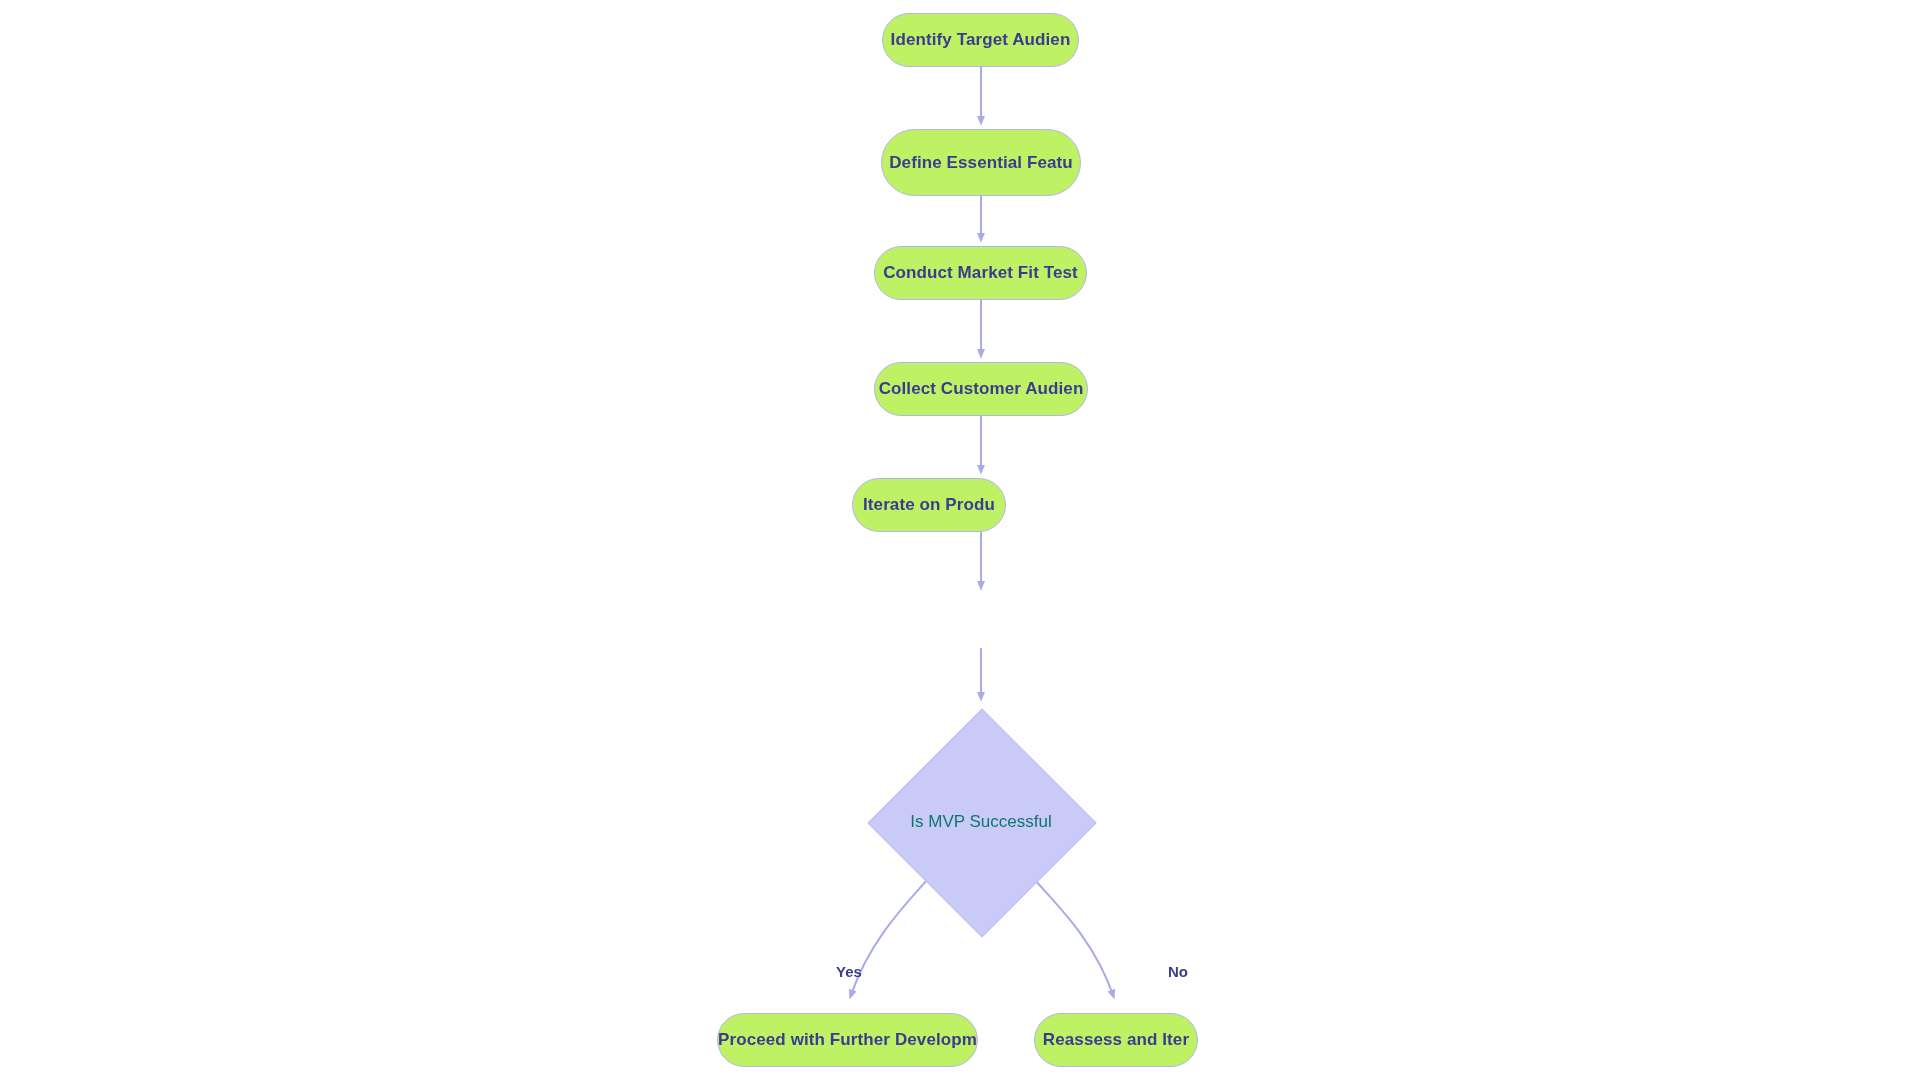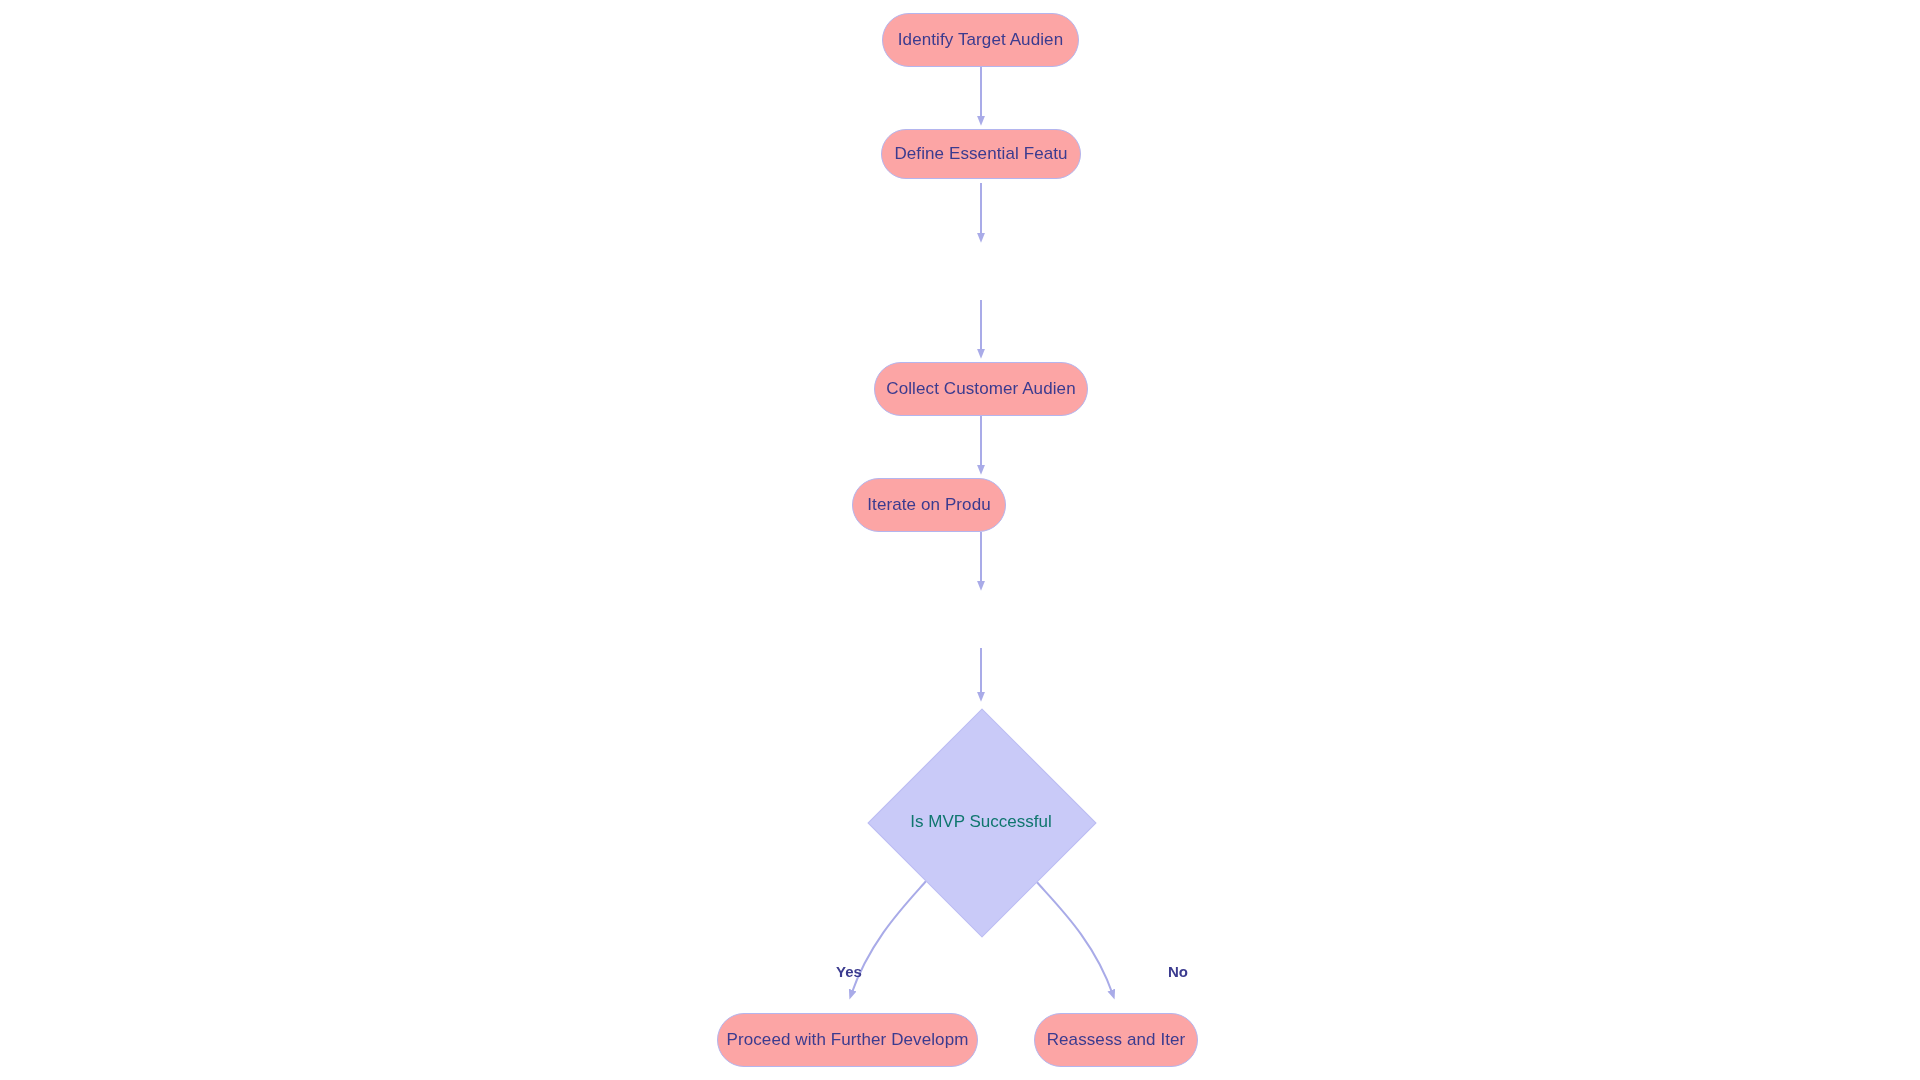--- a/index.html
+++ b/index.html
@@ -27,25 +27,26 @@
     height: 1080px;
     pointer-events: none;
   }
 
   .node {
     position: absolute;
     box-sizing: border-box;
     display: flex;
     align-items: center;
     justify-content: center;
-    background: #fca5a5;
+    background: #bef264;
     border: 1px solid #b4b5ee;
     border-radius: 999px;
     overflow: hidden;
     white-space: nowrap;
+    font-weight: bold;
   }
 
   .node-label {
     color: #3b3b8f;
     font-size: 17px;
     font-family: "Liberation Sans", sans-serif;
     letter-spacing: 0.1px;
     white-space: nowrap;
   }
 
@@ -108,24 +109,27 @@
 
       <path d="M 927,880 C 905,905 870,940 851,995" marker-end="url(#arrowhead)"></path>
       <path d="M 1035,880 C 1057,905 1094,940 1113,995" marker-end="url(#arrowhead)"></path>
     </g>
   </svg>
 
   <div class="node" style="left:882px; top:13px; width:197px; height:54px;">
     <span class="node-label">Identify Target Audien</span>
   </div>
 
-  <div class="node" style="left:881px; top:129px; width:200px; height:50px;">
+  <div class="node" style="left:881px; top:129px; width:200px; height:67px;">
     <span class="node-label">Define Essential Featu</span>
   </div>
 
+  <div class="node" style="left:874px; top:246px; width:213px; height:54px;">
+    <span class="node-label">Conduct Market Fit Test</span>
+  </div>
 
   <div class="node" style="left:874px; top:362px; width:214px; height:54px;">
     <span class="node-label">Collect Customer Audien</span>
   </div>
 
   <div class="node" style="left:852px; top:478px; width:154px; height:54px;">
     <span class="node-label">Iterate on Produ</span>
   </div>
 
 

